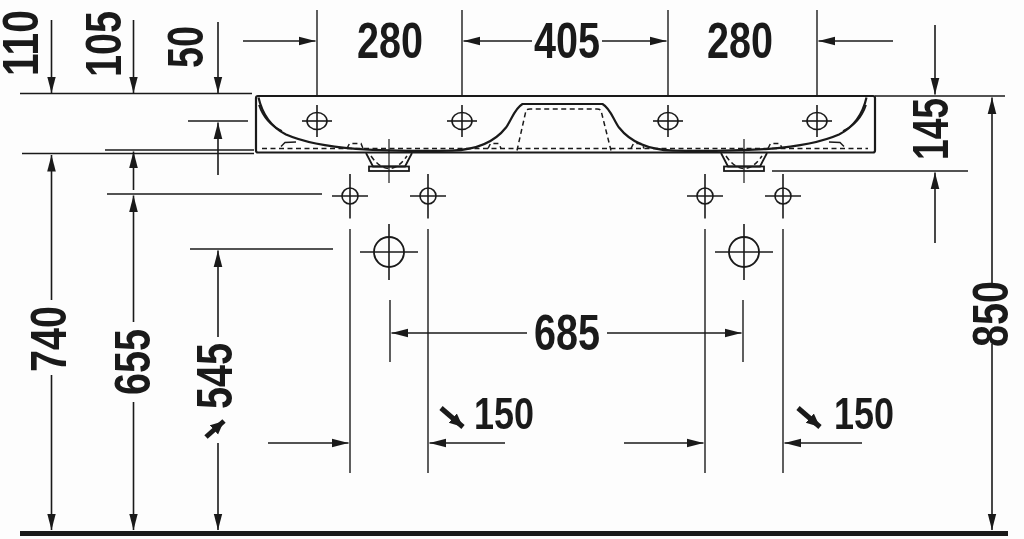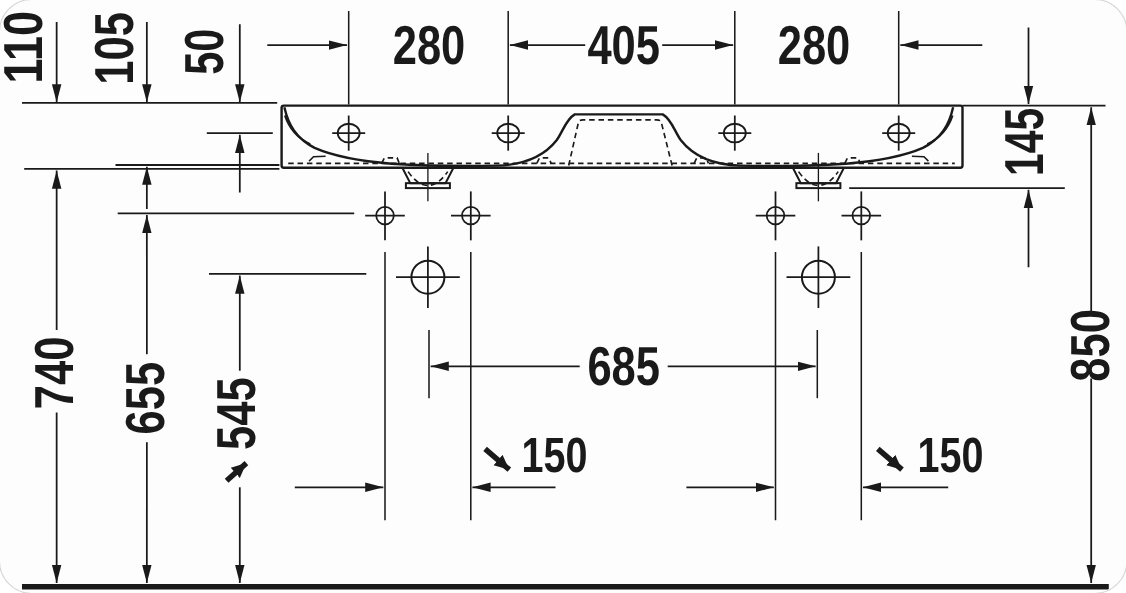--- a/index.html
+++ b/index.html
@@ -1,16 +1,16 @@
 <!DOCTYPE html>
 <html><head>
 <meta charset="utf-8">
 <style>
   html,body{margin:0;padding:0;background:#ffffff;}
-  .frame{position:relative;width:1024px;height:539px;background:#fdfdfd;outline:1px solid #d6d6d6;overflow:hidden;border-radius:29px;}
+  .frame{position:relative;width:1024px;height:539px;background:#fdfdfd;outline:1px solid #d6d6d6;overflow:hidden;}
   svg{display:block;width:1024px;height:539px;}
   svg text{font-family:"Liberation Sans","DejaVu Sans",sans-serif;font-weight:bold;fill:#1a1a1a;}
   .t50{font-size:50px;}
   .t45{font-size:45px;}
   .ln{stroke:#1a1a1a;stroke-width:1.6;fill:none;}
   .lnthin{stroke:#1a1a1a;stroke-width:1.4;fill:none;}
   .body{stroke:#1a1a1a;stroke-width:2.2;fill:none;}
   .body2{stroke:#1a1a1a;stroke-width:1.8;fill:none;}
   .dash{stroke:#1a1a1a;stroke-width:1.5;fill:none;stroke-dasharray:5 3.5;}
   .floor{stroke:#1a1a1a;stroke-width:5;fill:none;}

